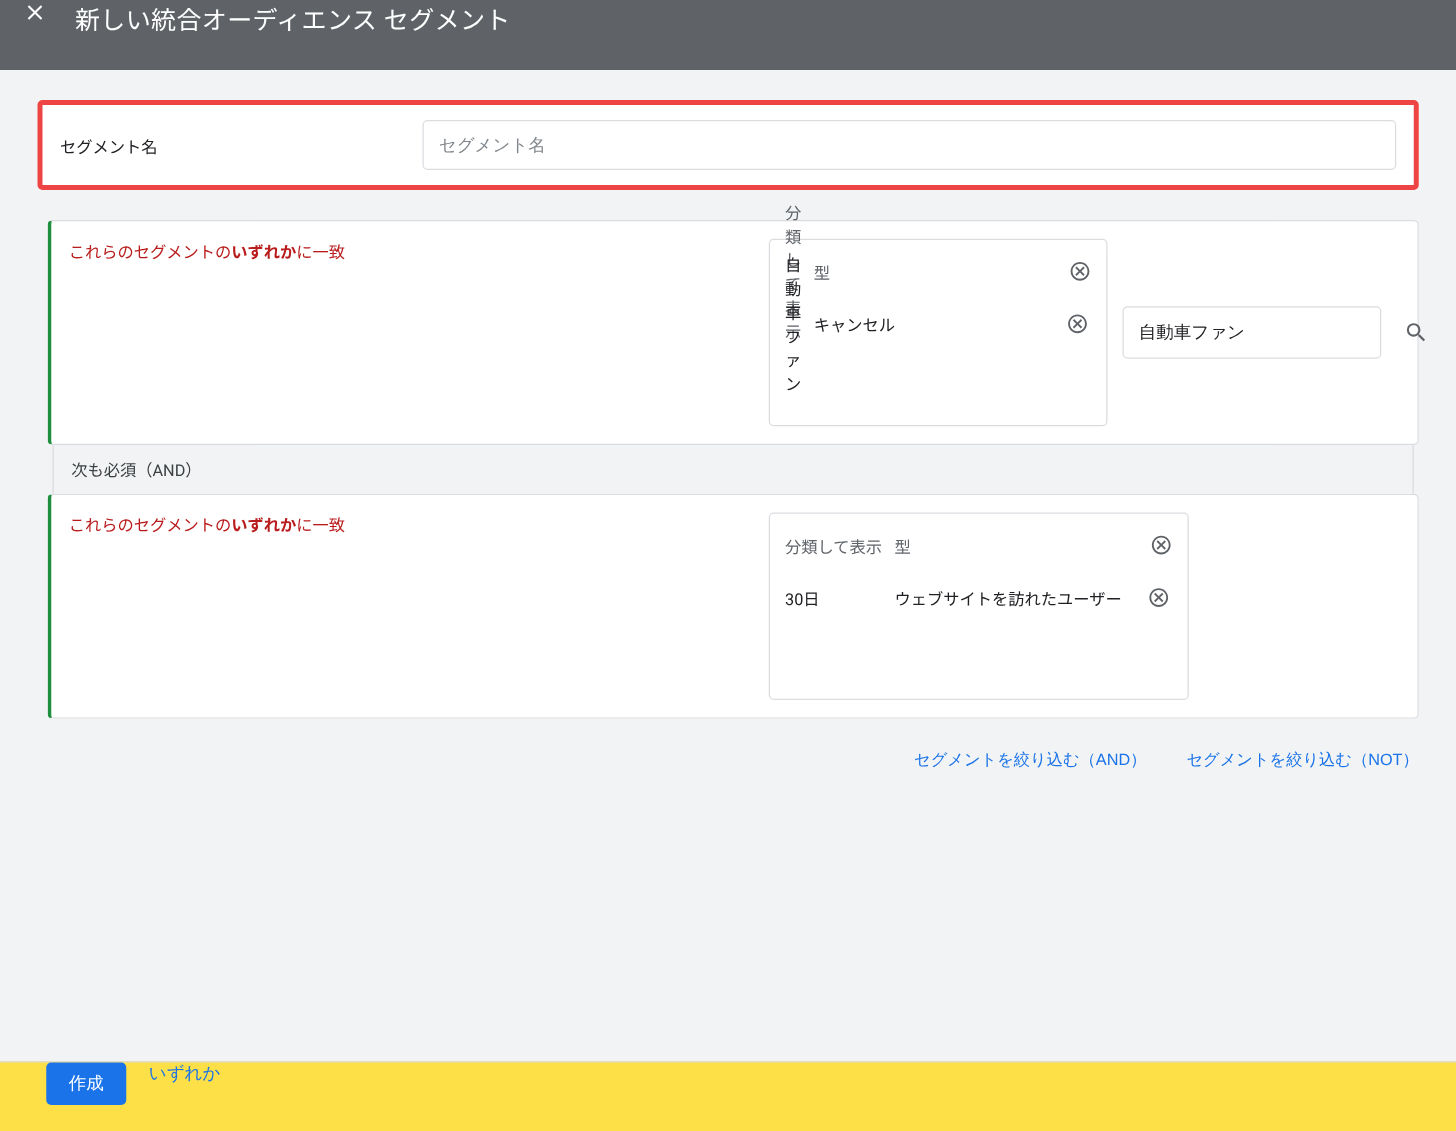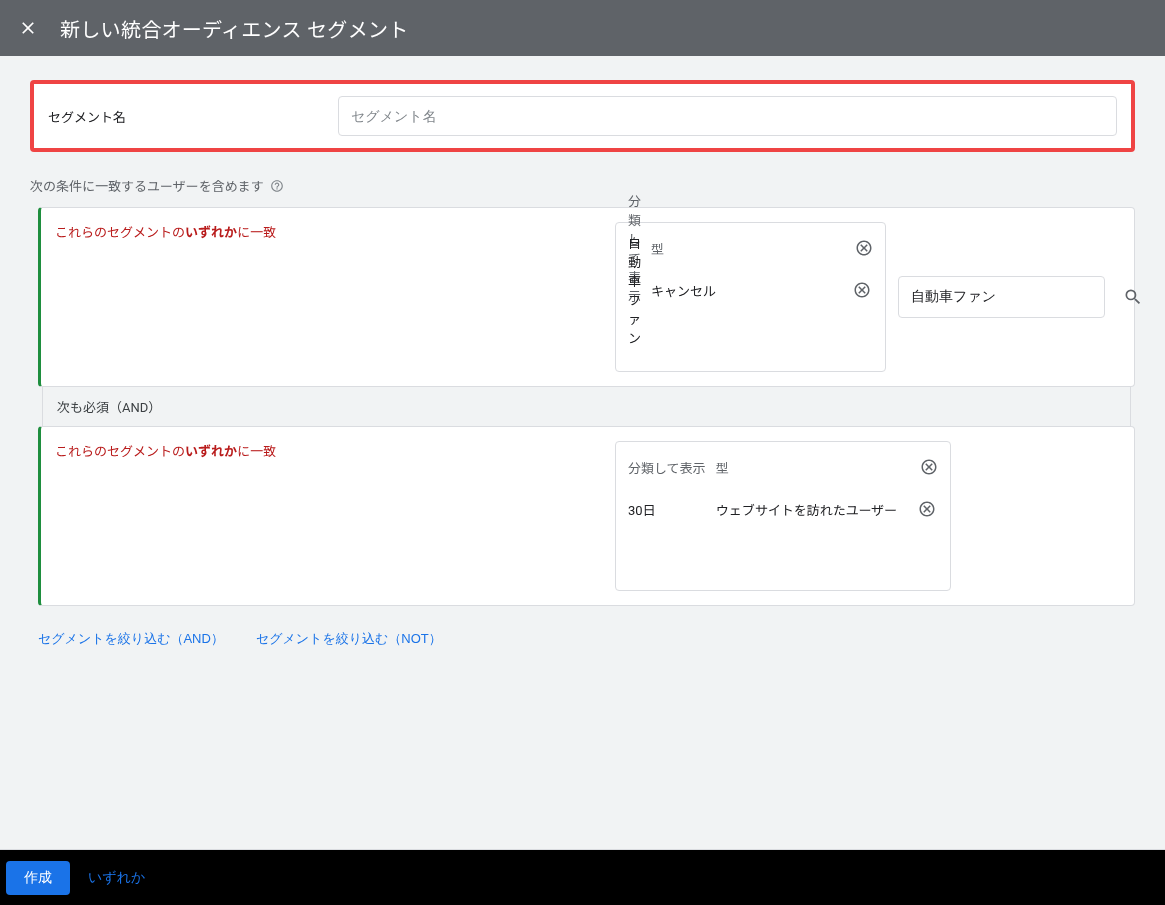--- a/index.html
+++ b/index.html
@@ -10,21 +10,21 @@
       height: 905px;
       overflow: hidden;
       position: relative;
       font-size: 14px;
       color: #202124;
     }
     .header {
       background: #5f6368;
       height: 56px;
       display: flex;
-      align-items: center;
+      align-items: flex-start;
       padding: 0 18px;
       gap: 22px;
     }
     .close-icon {
       color: #fff;
       cursor: pointer;
       display: flex;
       align-items: center;
       justify-content: center;
     }
@@ -168,38 +168,39 @@
       padding: 10px 14px;
       font-size: 13px;
       font-weight: 400;
       color: #3c4043;
     }
     .actions-row {
       margin-top: 18px;
       display: flex;
       gap: 32px;
       padding-left: 8px;
+      justify-content: flex-end;
     }
     .link-btn {
       background: none;
       border: none;
       color: #1a73e8;
       font-size: 13px;
       cursor: pointer;
       padding: 6px 0;
     }
     .footer {
       position: absolute;
       left: 0; right: 0; bottom: 0;
       height: 56px;
-      background: #000000;
+      background: #fde047;
       border-top: 1px solid #dadce0;
       display: flex;
-      align-items: center;
-      padding: 0 6px;
+      align-items: flex-start;
+      padding: 0 37px;
       gap: 18px;
     }
     .btn-primary {
       background: #1a73e8;
       color: #fff;
       border: none;
       border-radius: 4px;
       font-size: 14px;
       padding: 8px 18px;
       cursor: pointer;
@@ -225,28 +226,20 @@
   <span class="header-title">新しい統合オーディエンス セグメント</span>
 </div>
 
 <div class="content">
 
   <div class="name-card">
     <span class="name-label">セグメント名</span>
     <input class="name-input" type="text" placeholder="セグメント名" style="">
   </div>
 
-  <div class="section-header">
-    <span>次の条件に一致するユーザーを含めます</span>
-    <span class="help-icon">
-      <svg width="14" height="14" viewBox="0 0 24 24">
-          <path fill="currentColor" d="M11 18h2v-2h-2v2zm1-16C6.48 2 2 6.48 2 12s4.48 10 10 10 10-4.48 10-10S17.52 2 12 2zm0 18c-4.41 0-8-3.59-8-8s3.59-8 8-8 8 3.59 8 8-3.59 8-8 8zm0-14c-2.21 0-4 1.79-4 4h2c0-1.1.9-2 2-2s2 .9 2 2c0 2-3 1.75-3 5h2c0-2.25 3-2.5 3-5 0-2.21-1.79-4-4-4z"></path>
-        </svg>
-    </span>
-  </div>
 
   <div class="groups-wrap">
 
     <div class="group-card">
       <div class="group-left">
         <span>これらのセグメントの</span><b>いずれか</b><span>に一致</span>
       </div>
       <div class="group-right">
         <div class="chips-box">
           <div class="chips-header">

